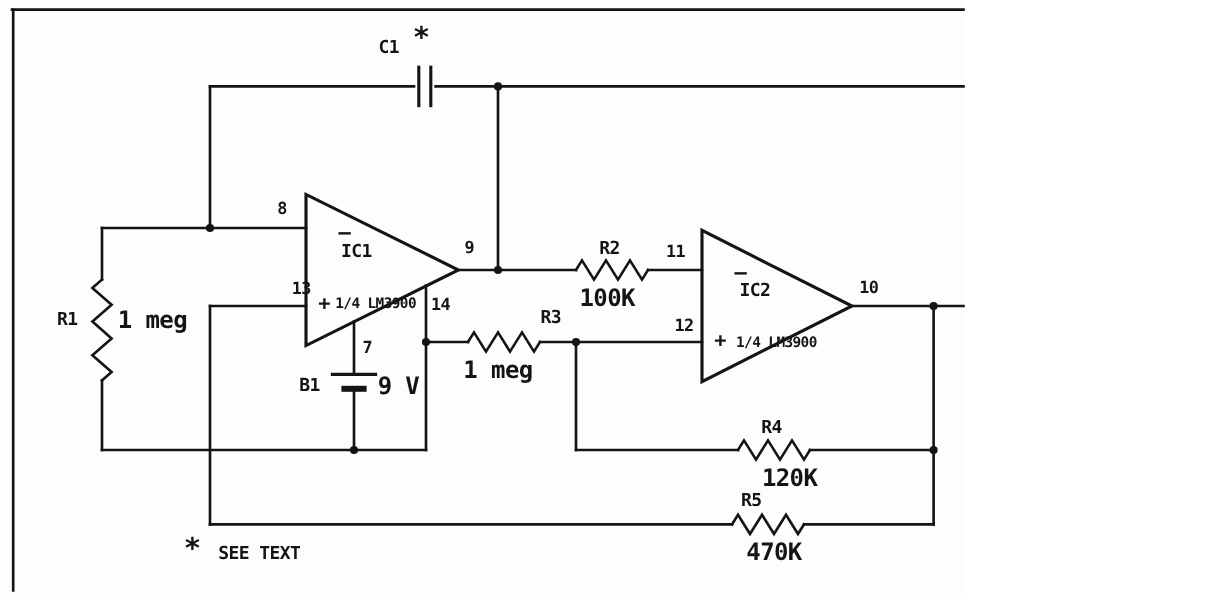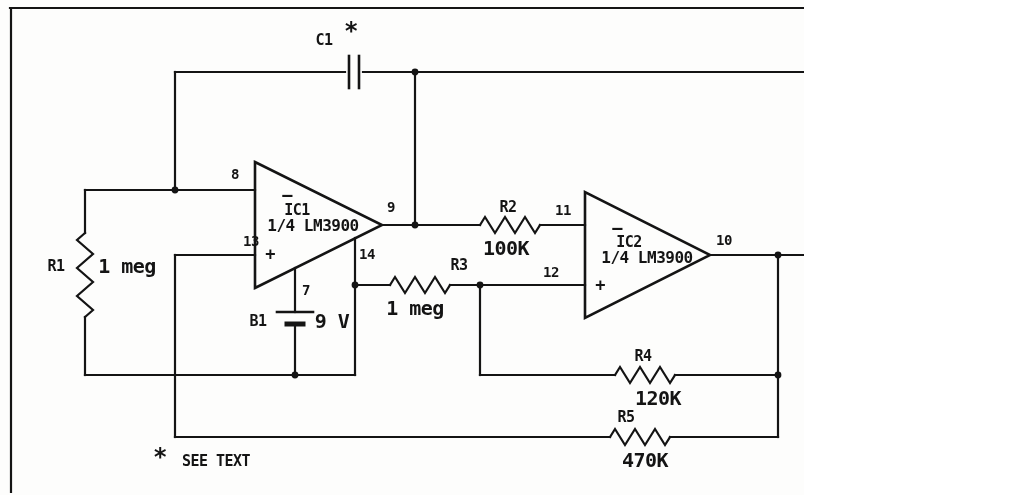--- a/index.html
+++ b/index.html
@@ -15,21 +15,21 @@
     position:absolute;
     transform:translate(-50%,-50%);
     font-weight:700;
     font-size:15px;
     color:#141414;
     letter-spacing:-0.5px;
     white-space:nowrap;
     line-height:1;
   }
   .pin{font-size:14px;}
-  .part{font-size:16px;}
+  .part{font-size:12px;margin-top:27px;}
   .sign{font-size:17px;}
   .big-ast{font-size:24px;}
   .val{font-size:20px;}
 </style>
 </head>
 <body>
 
 <div id="stage">
 
   <svg id="schematic-svg" width="1010" height="495" viewBox="0 0 1010 495" fill="none" stroke="#141414" stroke-width="2.2" stroke-linecap="square">
@@ -156,21 +156,21 @@
   <div class="lbl pin" style="left:391px;top:207px;">9</div>
   <div class="lbl pin" style="left:367px;top:254px;">14</div>
   <div class="lbl pin" style="left:306px;top:290px;">7</div>
 
   <div class="lbl sign" style="left:287px;top:195px;">—</div>
   <div class="lbl" style="left:297px;top:210px;">IC1</div>
   <div class="lbl part" style="left:313px;top:226px;">1/4 LM3900</div>
   <div class="lbl sign" style="left:270px;top:254px;">+</div>
 
   <div class="lbl pin" style="left:563px;top:210px;">11</div>
-  <div class="lbl pin" style="left:551px;top:272px;">12</div>
+  <div class="lbl pin" style="left:570px;top:272px;">12</div>
   <div class="lbl pin" style="left:724px;top:240px;">10</div>
 
   <div class="lbl sign" style="left:617px;top:228px;">—</div>
   <div class="lbl" style="left:629px;top:242px;">IC2</div>
   <div class="lbl part" style="left:647px;top:258px;">1/4 LM3900</div>
   <div class="lbl sign" style="left:600px;top:285px;">+</div>
 
   <div class="lbl" style="left:56px;top:266px;">R1</div>
   <div class="lbl val" style="left:127px;top:266px;">1 meg</div>
 

